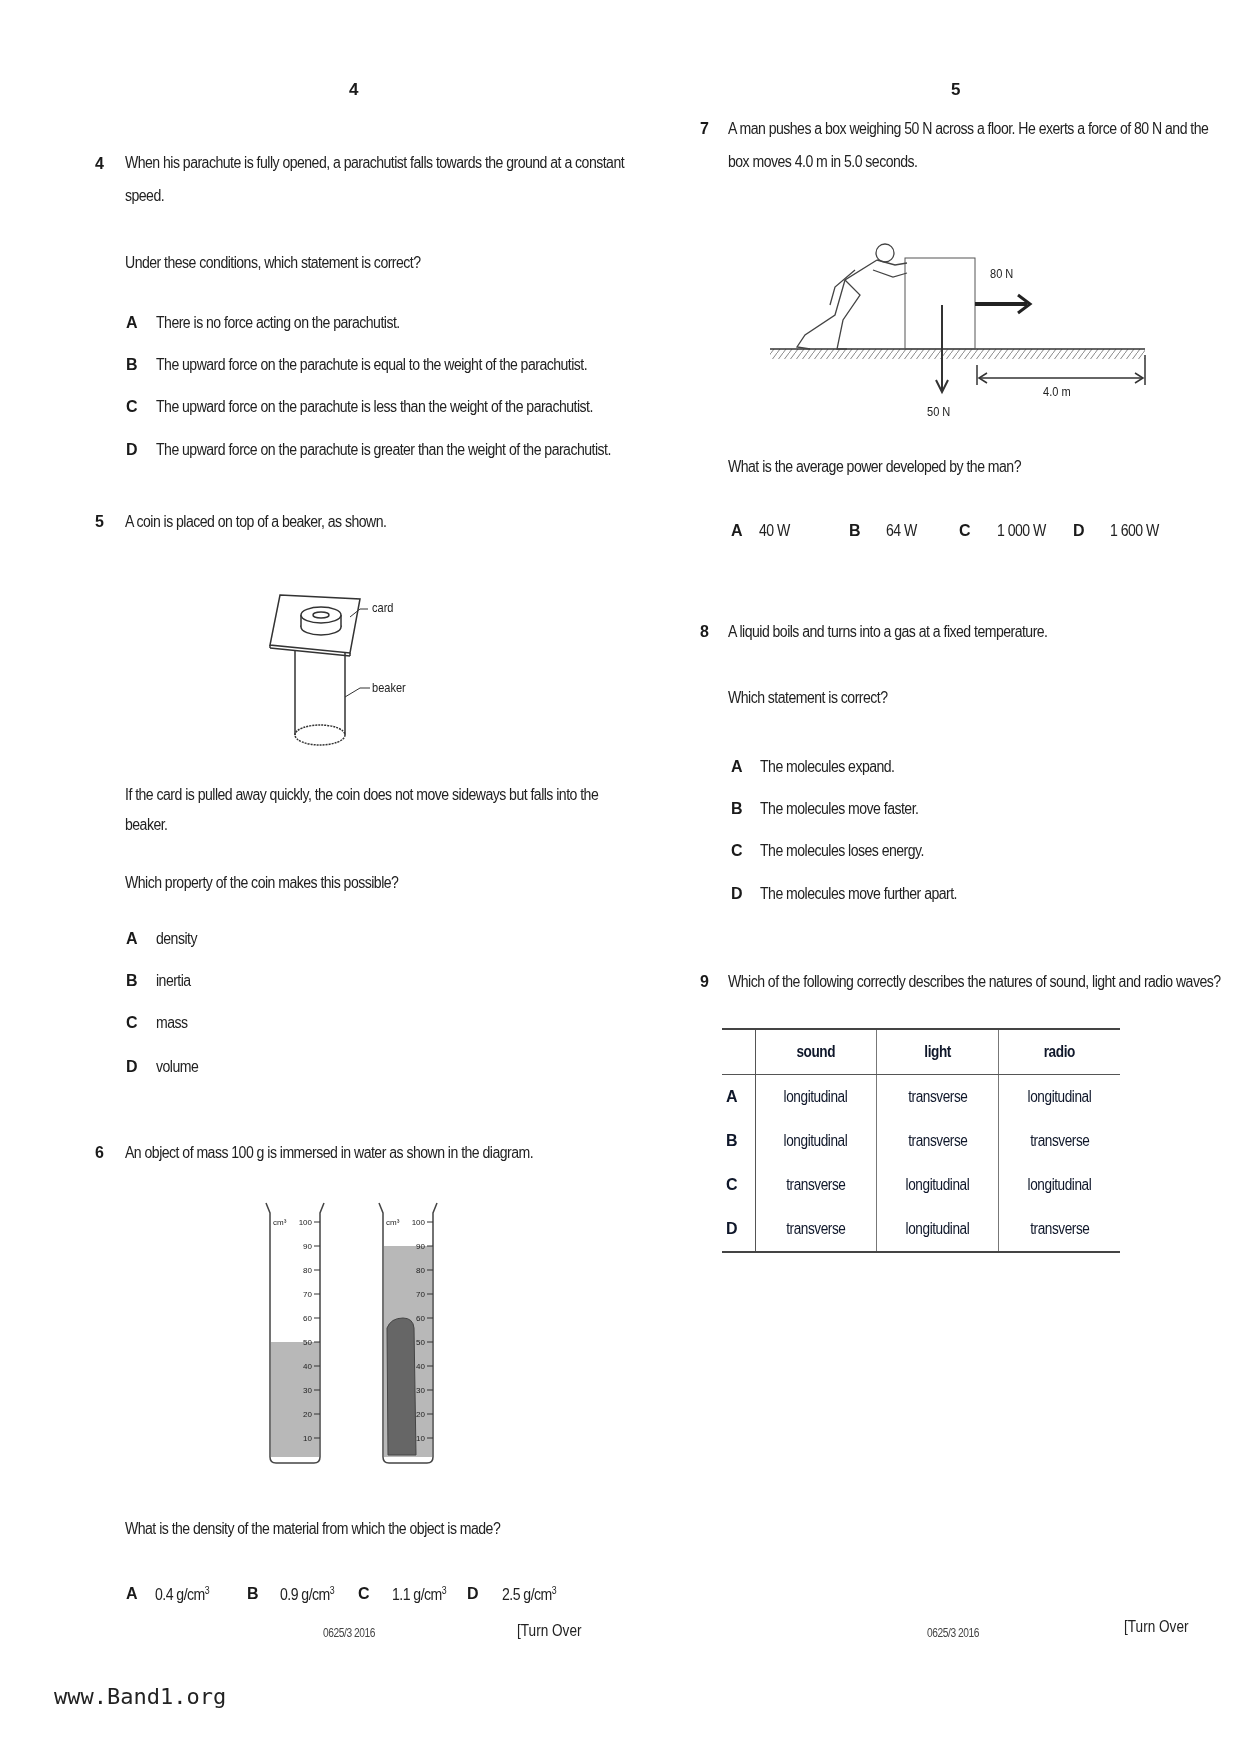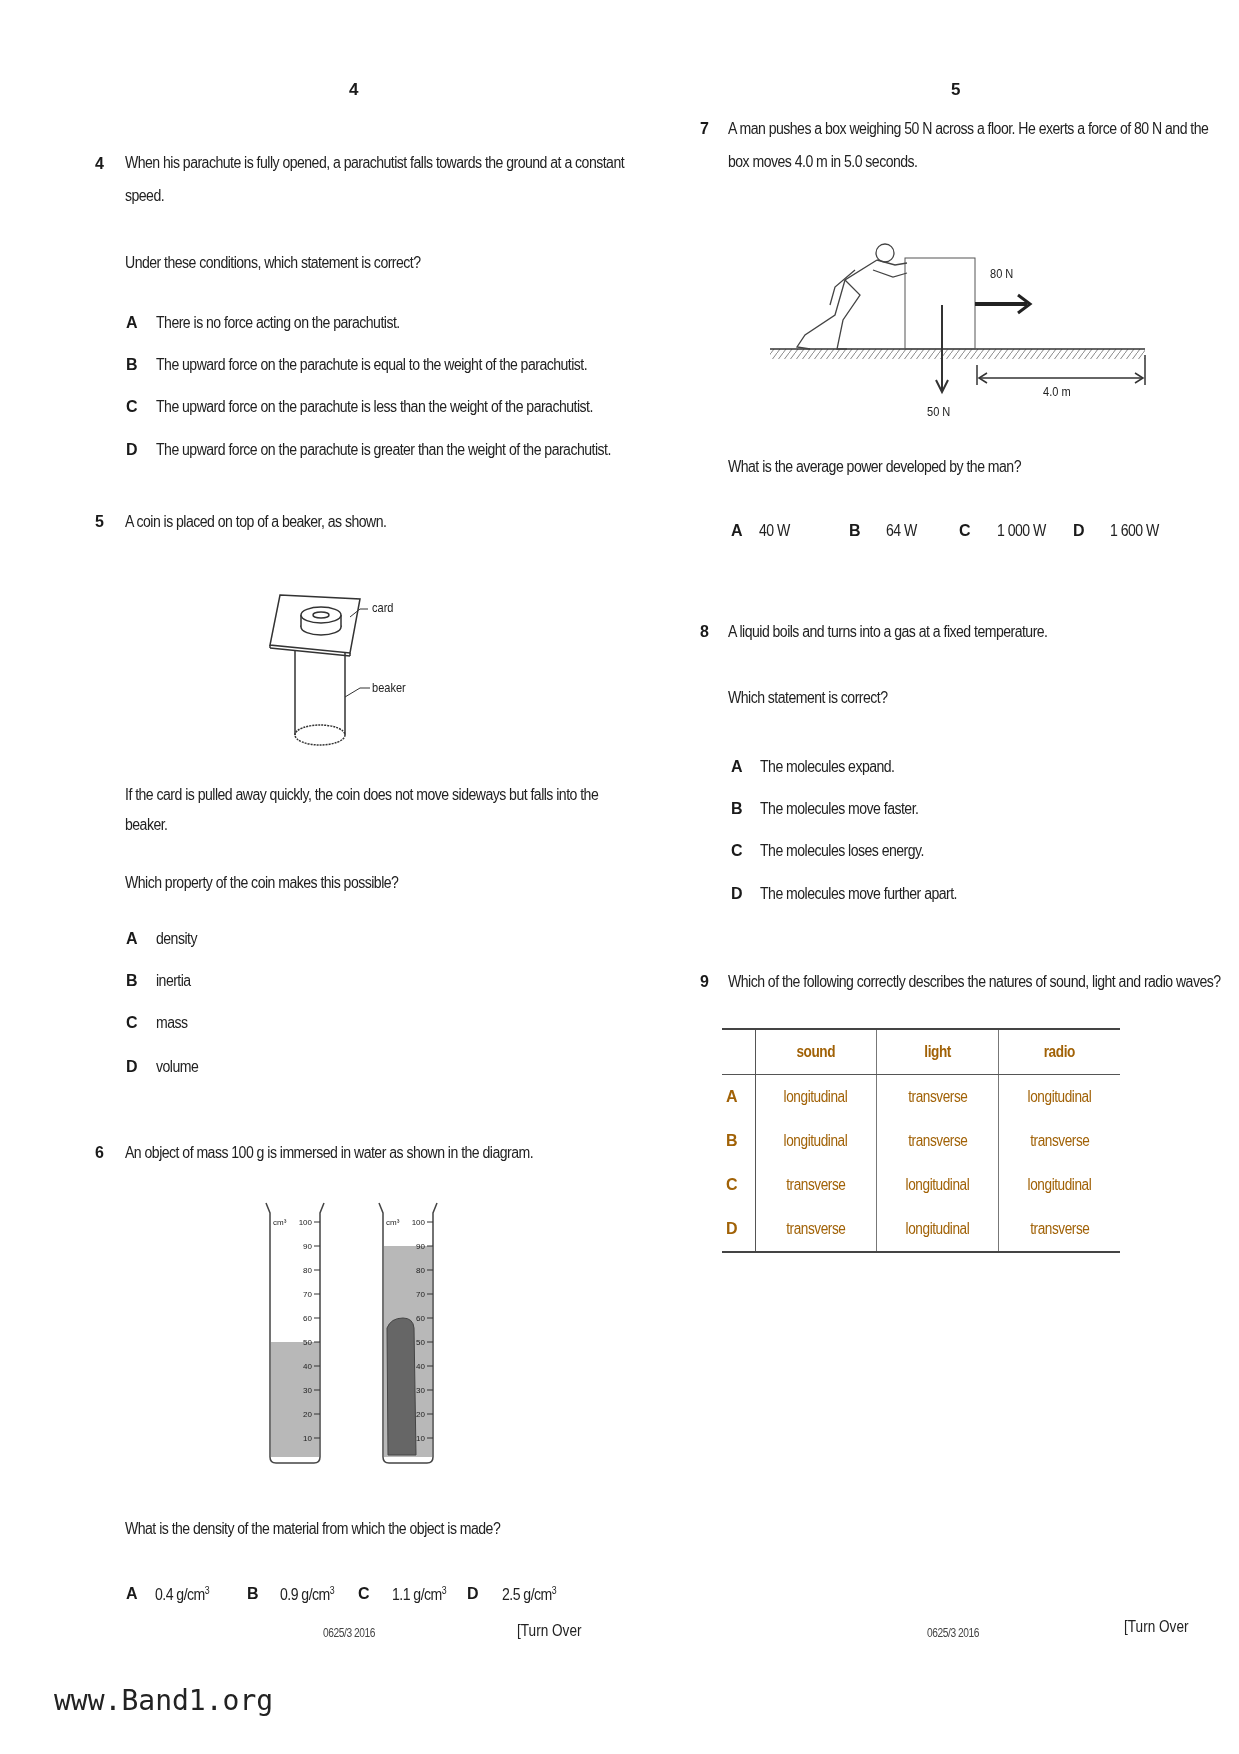--- a/index.html
+++ b/index.html
@@ -8,25 +8,25 @@
     font-family: "Liberation Sans", sans-serif; color: #1a1a1a;
   }
   .abs { position: absolute; }
   .page-num { font-size: 17px; font-weight: bold; }
   .qnum { font-size: 16px; font-weight: bold; }
   .text { font-size: 16px; line-height: 33px; letter-spacing: -0.6px; transform: scaleX(0.88); transform-origin: left top; white-space: nowrap; color: #222; }
   .opt-letter { font-size: 16px; font-weight: bold; }
   .opt-text { font-size: 16px; letter-spacing: -0.6px; transform: scaleX(0.88); transform-origin: left top; white-space: nowrap; color: #222; }
   .footer-code { font-size: 12px; color: #444; letter-spacing: -0.5px; transform: scaleX(0.85); transform-origin: left top; }
   .turn-over { font-size: 16px; color: #222; transform: scaleX(0.85); transform-origin: left top; white-space: nowrap; }
-  .watermark { font-family: "DejaVu Sans Mono", monospace; font-size: 28px; color: #222; }
+  .watermark { font-family: "DejaVu Sans Mono", monospace; font-size: 22px; color: #222; }
   sup { font-size: 10px; }
   table.waves { border-collapse: collapse; font-size: 16px; }
   table.waves td, table.waves th {
-    height: 42px; text-align: center; font-weight: normal; color: #a16207;
+    height: 42px; text-align: center; font-weight: normal; color: #0f172a;
   }
   table.waves th { font-weight: bold; font-size: 16px; }
   table.waves .rowlabel { width: 28px; text-align: left; font-weight: bold; padding-left: 4px; border-right: 1.5px solid #555; }
   table.waves .col { width: 120px; }
   table.waves tr.head th { border-bottom: 1.5px solid #555; }
   table.waves tr.head th.sep, table.waves td.sep { border-right: 1px solid #777; }
   .cell-text { display: inline-block; transform: scaleX(0.85); letter-spacing: -0.5px; }
   .tbl-wrap { border-top: 2px solid #444; border-bottom: 2px solid #444; }
   .diagram-label { font-size: 13px; color: #222; transform: scaleX(0.85); transform-origin: left top; white-space: nowrap; }
 </style>

